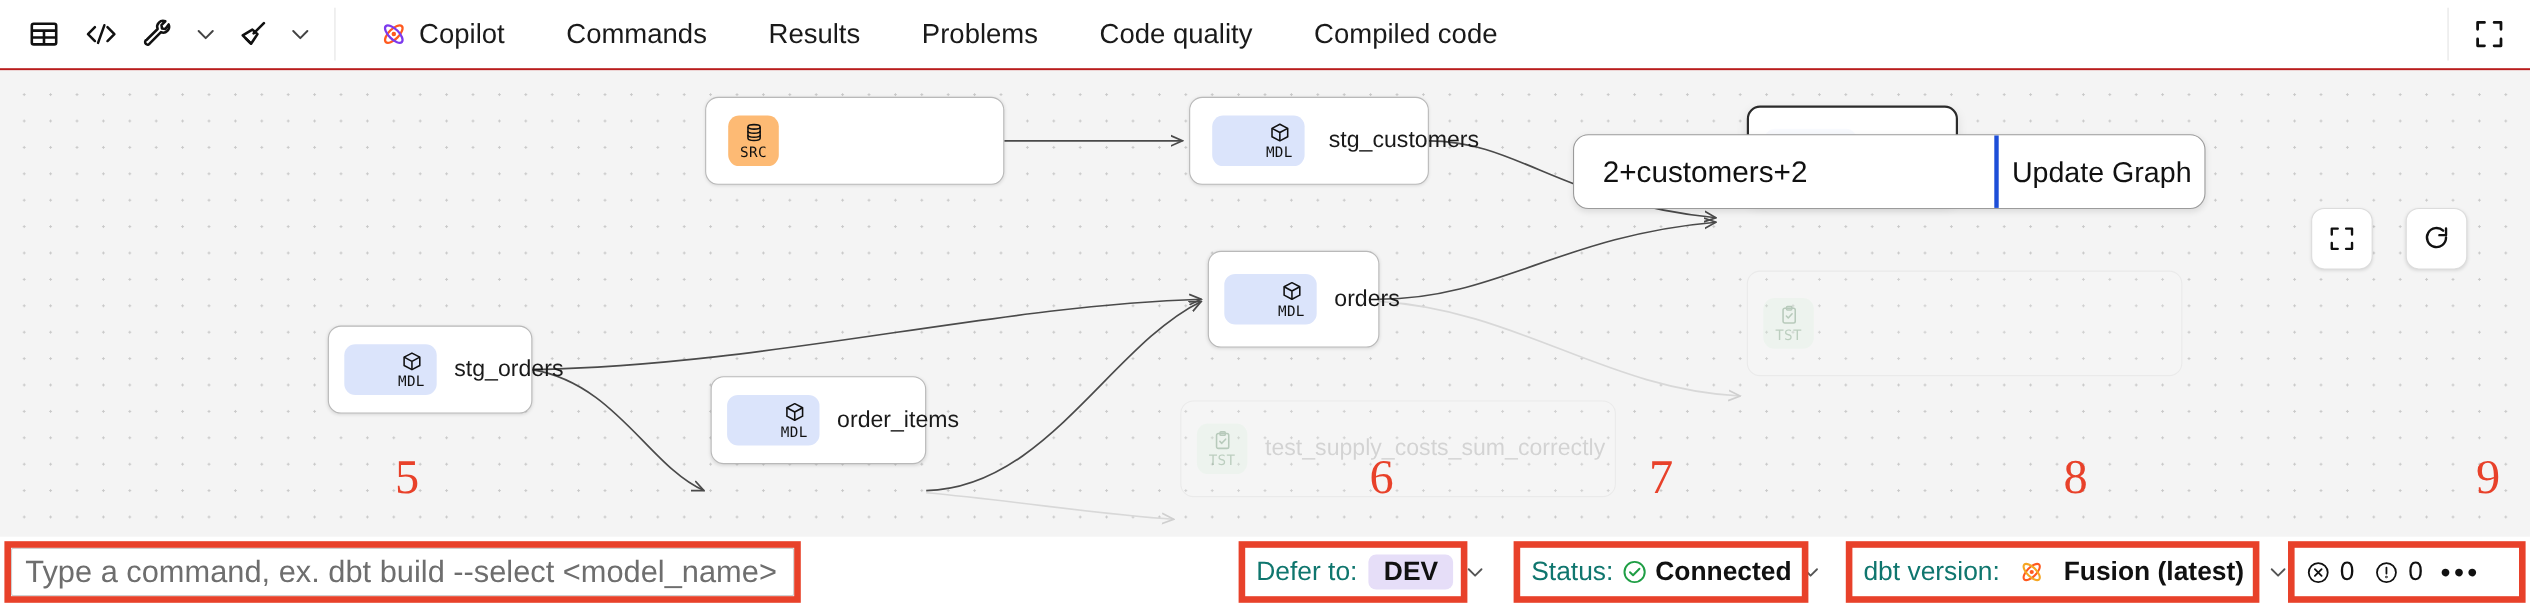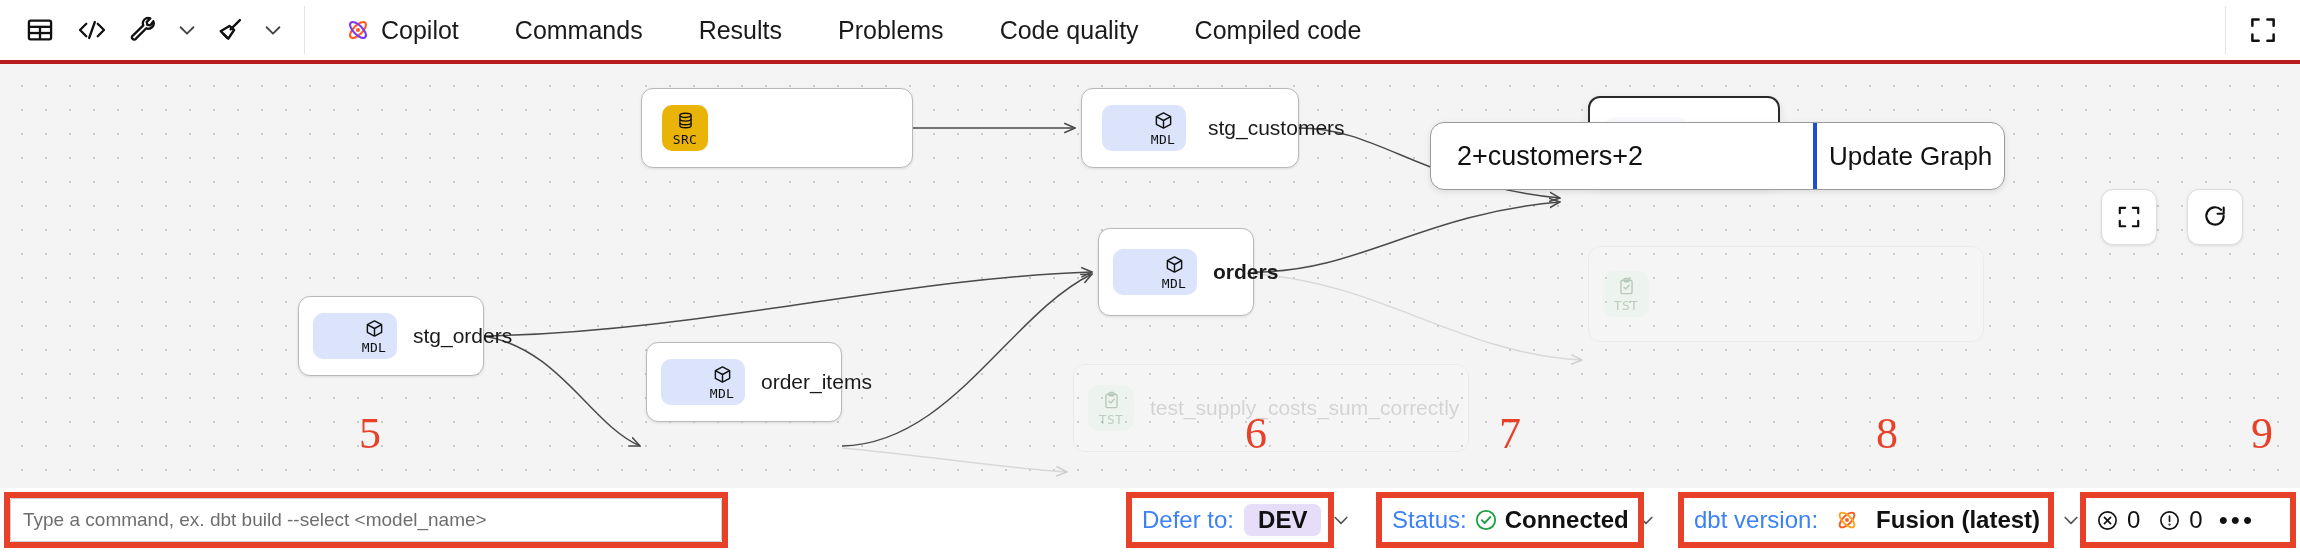--- a/index.html
+++ b/index.html
@@ -9,21 +9,21 @@
     background:#ffffff;
     overflow:hidden;
     position:relative;
     -webkit-font-smoothing:antialiased;
   }
 
   
   #toolbar{
     position:absolute;left:0;top:0;width:2300px;height:64px;
     background:#ffffff;
-    border-bottom:4px solid #b91c1c;
+    border-bottom:2px solid #b91c1c;
     display:flex;align-items:center;
     box-sizing:border-box;
   }
   .tb-icon-group{display:flex;align-items:center;height:64px;}
   .tb-icon{
     display:flex;align-items:center;justify-content:center;
     width:52px;height:64px;cursor:pointer;color:#111;
   }
   .tb-caret{
     display:flex;align-items:center;justify-content:center;
@@ -72,21 +72,21 @@
     display:flex;align-items:center;
     box-sizing:border-box;
     cursor:pointer;
   }
   .node .badge{
     width:46px;height:46px;border-radius:10px;
     display:flex;flex-direction:column;align-items:center;justify-content:center;
     flex:none;margin-left:20px;
   }
   .badge.mdl{background:#dbe4fb;padding-left:38px;}
-  .badge.src{background:#eab308;}
+  .badge.src{background:#fdba74;}
   .badge.tst{background:#dff3e2;}
   .badge .glyph{height:20px;display:flex;align-items:center;justify-content:center;}
   .badge .btext{font-size:13px;line-height:13px;margin-top:2px;color:#111;
                 font-family:"DejaVu Sans Mono",monospace;letter-spacing:.3px;}
   .node .nlabel{
     margin-left:22px;margin-right:20px;
     font-size:21px;color:#1a1a1a;line-height:1.28;
   }
   .node.faded{
     opacity:.30;
@@ -158,33 +158,33 @@
   
   #statusbar{
     position:absolute;left:0;top:488px;width:2300px;height:64px;
     background:#fff;
     display:flex;align-items:center;
     box-sizing:border-box;
   }
   #cmd-input{
     position:absolute;left:10px;top:498px;width:712px;height:44px;
     border:1px solid #d0d0d0;border-radius:2px;background:#fff;
-    font-family:"Liberation Sans",sans-serif;font-size:19px;color:#111;
+    font-family:"Liberation Sans",sans-serif;font-size:28px;color:#111;
     padding:0 12px;box-sizing:border-box;outline:none;
   }
   #cmd-input::placeholder{color:#6e6e6e;opacity:1;}
 
   .sb-item{
     position:absolute;top:498px;height:44px;
     display:flex;align-items:center;gap:10px;
     font-size:24px;color:#2b2b2b;
     background:#fff;cursor:pointer;
     padding:0 12px;box-sizing:border-box;white-space:nowrap;
   }
-  .sb-key{color:#3b82f6;}
+  .sb-key{color:#0f766e;}
   .sb-val{color:#111;font-weight:bold;}
   .chip{
     background:#e6def8;color:#111;font-weight:bold;
     border-radius:7px;padding:2px 14px;font-size:24px;
   }
   .sb-caret{color:#555;display:flex;align-items:center;}
   .count{display:flex;align-items:center;gap:8px;font-size:24px;color:#111;}
   .dots{letter-spacing:3px;font-size:26px;color:#111;margin-left:10px;}
 </style>
 </head>
@@ -352,21 +352,21 @@
   <div class="node" style="left:1098px;top:164px;width:156px;height:88px;">
     <div class="badge mdl" style="margin-left:14px;">
       <span class="glyph">
         <svg width="19" height="19" viewBox="0 0 24 24" fill="none" stroke="#111" stroke-width="1.8" stroke-linejoin="round">
           <path d="M12 2.5 21 7.2v9.6L12 21.5 3 16.8V7.2z"></path>
           <path d="M3 7.2 12 12l9-4.8M12 12v9.5"></path>
         </svg>
       </span>
       <span class="btext">MDL</span>
     </div>
-    <div class="nlabel" style="margin-left:16px;font-weight:bold;">orders</div>
+    <div class="nlabel" style="margin-left:16px;">orders</div>
   </div>
 
   <div class="node" style="left:298px;top:232px;width:186px;height:80px;">
     <div class="badge mdl" style="margin-left:14px;">
       <span class="glyph">
         <svg width="19" height="19" viewBox="0 0 24 24" fill="none" stroke="#111" stroke-width="1.8" stroke-linejoin="round">
           <path d="M12 2.5 21 7.2v9.6L12 21.5 3 16.8V7.2z"></path>
           <path d="M3 7.2 12 12l9-4.8M12 12v9.5"></path>
         </svg>
       </span>

